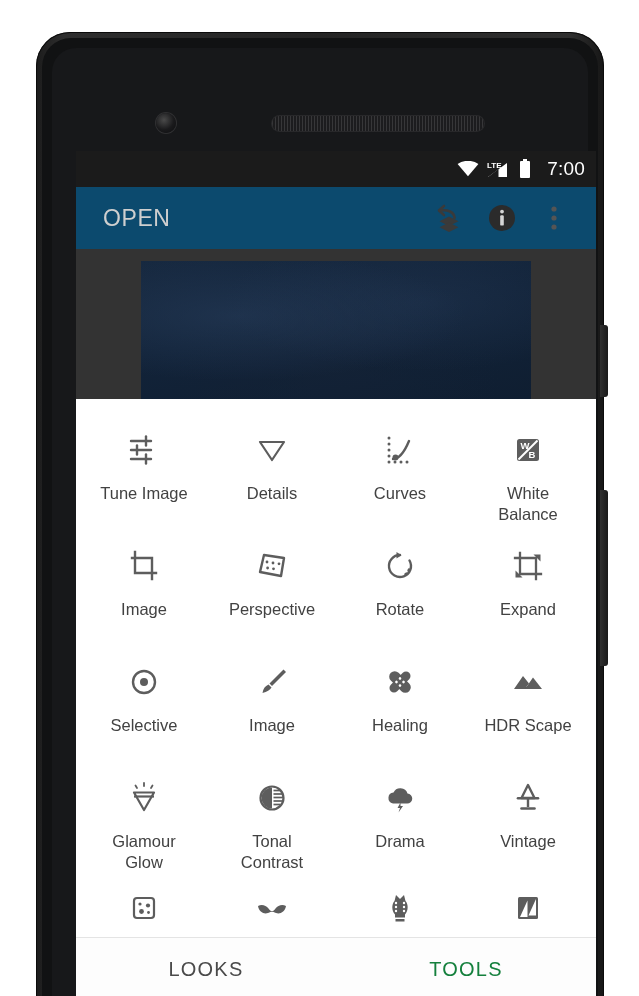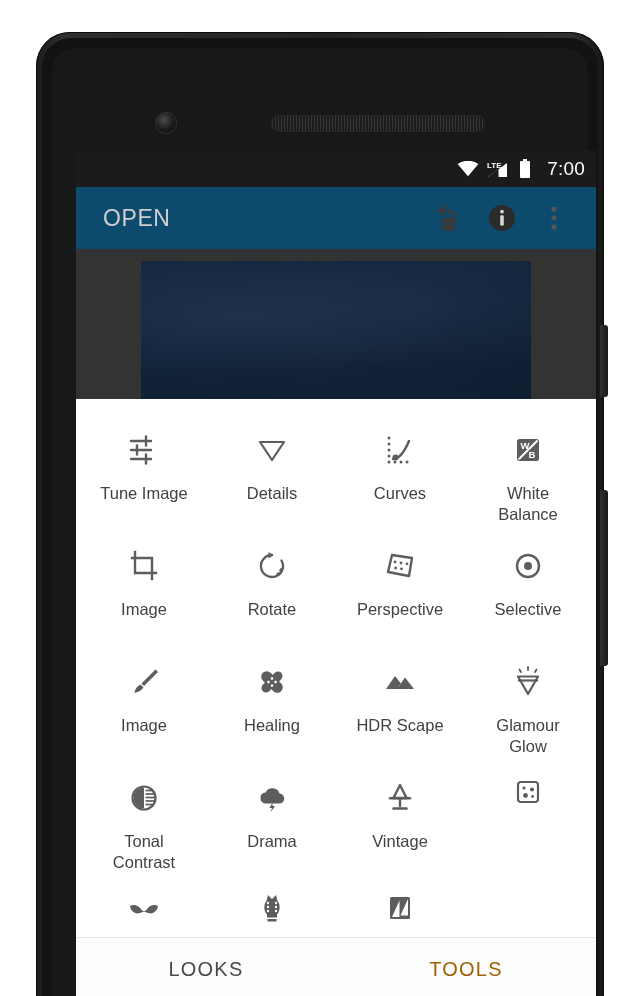--- a/index.html
+++ b/index.html
@@ -203,21 +203,21 @@
     display: flex;
     align-items: center;
   }
   .nav-tab {
     flex: 1;
     text-align: center;
     font-size: 20px;
     letter-spacing: 1.2px;
     color: #4a4a4a;
   }
-  .nav-tab.active { color: #a16207; }
+  .nav-tab.active { color: #15803d; }
 </style>
 </head>
 <body>
 
 <div id="device">
   <div id="device-inner">
     <div id="bezel-face">
 
       <div id="camera"></div>
       <div id="earpiece"></div>
@@ -347,44 +347,57 @@
                     <path d="M5 9 L25 9 L25 30"></path>
                   </g>
                 </svg>
               </span>
               <span class="tool-label">Image</span>
             </div>
 
             <div class="tool">
               <span class="tool-icon">
                 <svg width="34" height="34" viewBox="0 0 34 34">
-                  <path d="M17 6 A11 11 0 1 0 26.5 11.5" fill="none" stroke="#5d5d5d" stroke-width="2.4" stroke-linecap="round"></path>
-                  <path d="M26 20.5 A11 11 0 0 1 22.5 25.3" fill="none" stroke="#5d5d5d" stroke-width="2.4" stroke-linecap="round" stroke-dasharray="1.2 3.6"></path>
-                  <path d="M13.5 3 L18.5 6.2 L13.5 9.4 Z" fill="#5d5d5d"></path>
-                </svg>
-              </span>
-              <span class="tool-label">Rotate</span>
-            </div>
-
-            <div class="tool">
-              <span class="tool-icon">
-                <svg width="34" height="34" viewBox="0 0 34 34">
                   <path d="M9 6 L29 9 L26 27 L5 23 Z" fill="none" stroke="#5d5d5d" stroke-width="2.4" stroke-linejoin="round"></path>
                   <g fill="#5d5d5d">
                     <circle cx="12" cy="13" r="1.4"></circle>
                       <circle cx="18" cy="14" r="1.4"></circle>
                     <circle cx="24" cy="14.8" r="1.4"></circle>
                     <circle cx="12.6" cy="19" r="1.4"></circle>
                       <circle cx="18.5" cy="19.8" r="1.4"></circle>
                   </g>
                 </svg>
               </span>
               <span class="tool-label">Perspective</span>
             </div>
 
+            <div class="tool">
+              <span class="tool-icon">
+                <svg width="34" height="34" viewBox="0 0 34 34">
+                  <path d="M17 6 A11 11 0 1 0 26.5 11.5" fill="none" stroke="#5d5d5d" stroke-width="2.4" stroke-linecap="round"></path>
+                  <path d="M26 20.5 A11 11 0 0 1 22.5 25.3" fill="none" stroke="#5d5d5d" stroke-width="2.4" stroke-linecap="round" stroke-dasharray="1.2 3.6"></path>
+                  <path d="M13.5 3 L18.5 6.2 L13.5 9.4 Z" fill="#5d5d5d"></path>
+                </svg>
+              </span>
+              <span class="tool-label">Rotate</span>
+            </div>
+
+            <div class="tool">
+              <span class="tool-icon">
+                <svg width="34" height="34" viewBox="0 0 34 34">
+                  <g stroke="#5d5d5d" stroke-width="2.3" fill="none" stroke-linecap="square">
+                    <path d="M9 4 L9 25 L30 25"></path>
+                    <path d="M4 9 L25 9 L25 30"></path>
+                  </g>
+                  <path d="M22.5 5.5 L29.5 5.5 L29.5 12.5 Z" fill="#5d5d5d"></path>
+                  <path d="M11.5 28.5 L4.5 28.5 L4.5 21.5 Z" fill="#5d5d5d"></path>
+                </svg>
+              </span>
+              <span class="tool-label">Expand</span>
+            </div>
 
             <div class="tool">
               <span class="tool-icon">
                 <svg width="34" height="34" viewBox="0 0 34 34">
                   <circle cx="17" cy="17" r="11" fill="none" stroke="#5d5d5d" stroke-width="2.4"></circle>
                   <circle cx="17" cy="17" r="4" fill="#5d5d5d"></circle>
                 </svg>
               </span>
               <span class="tool-label">Selective</span>
             </div>

